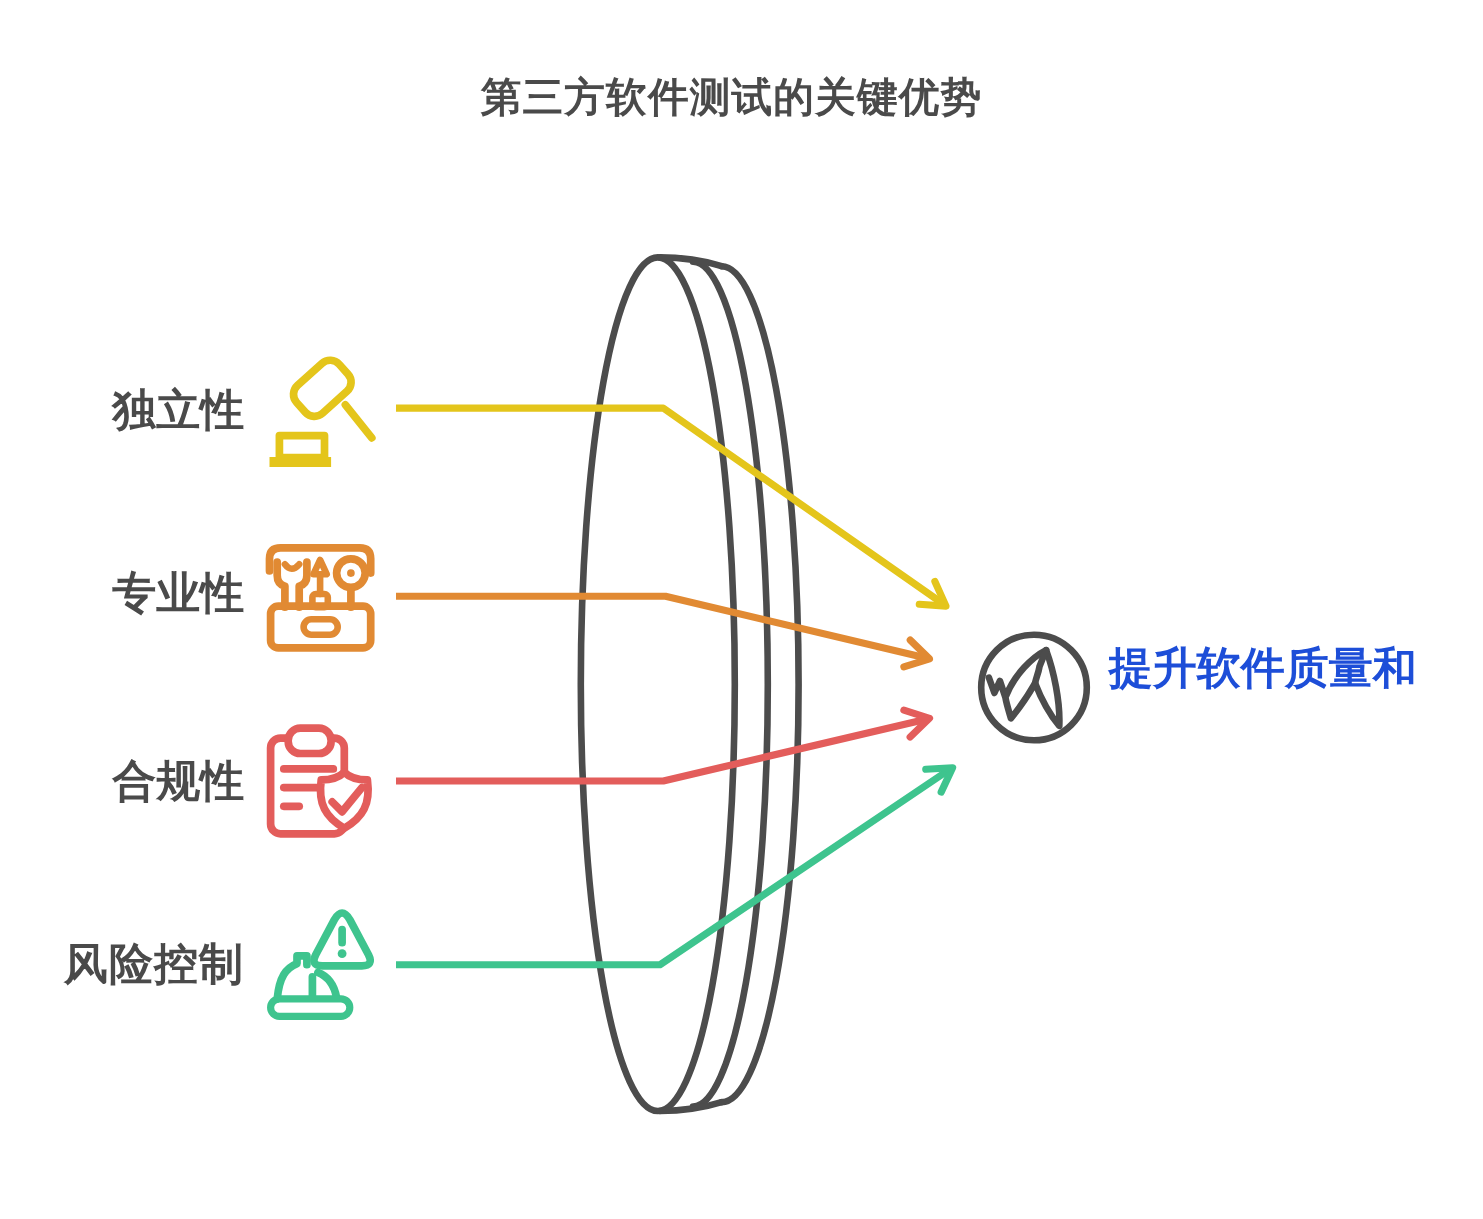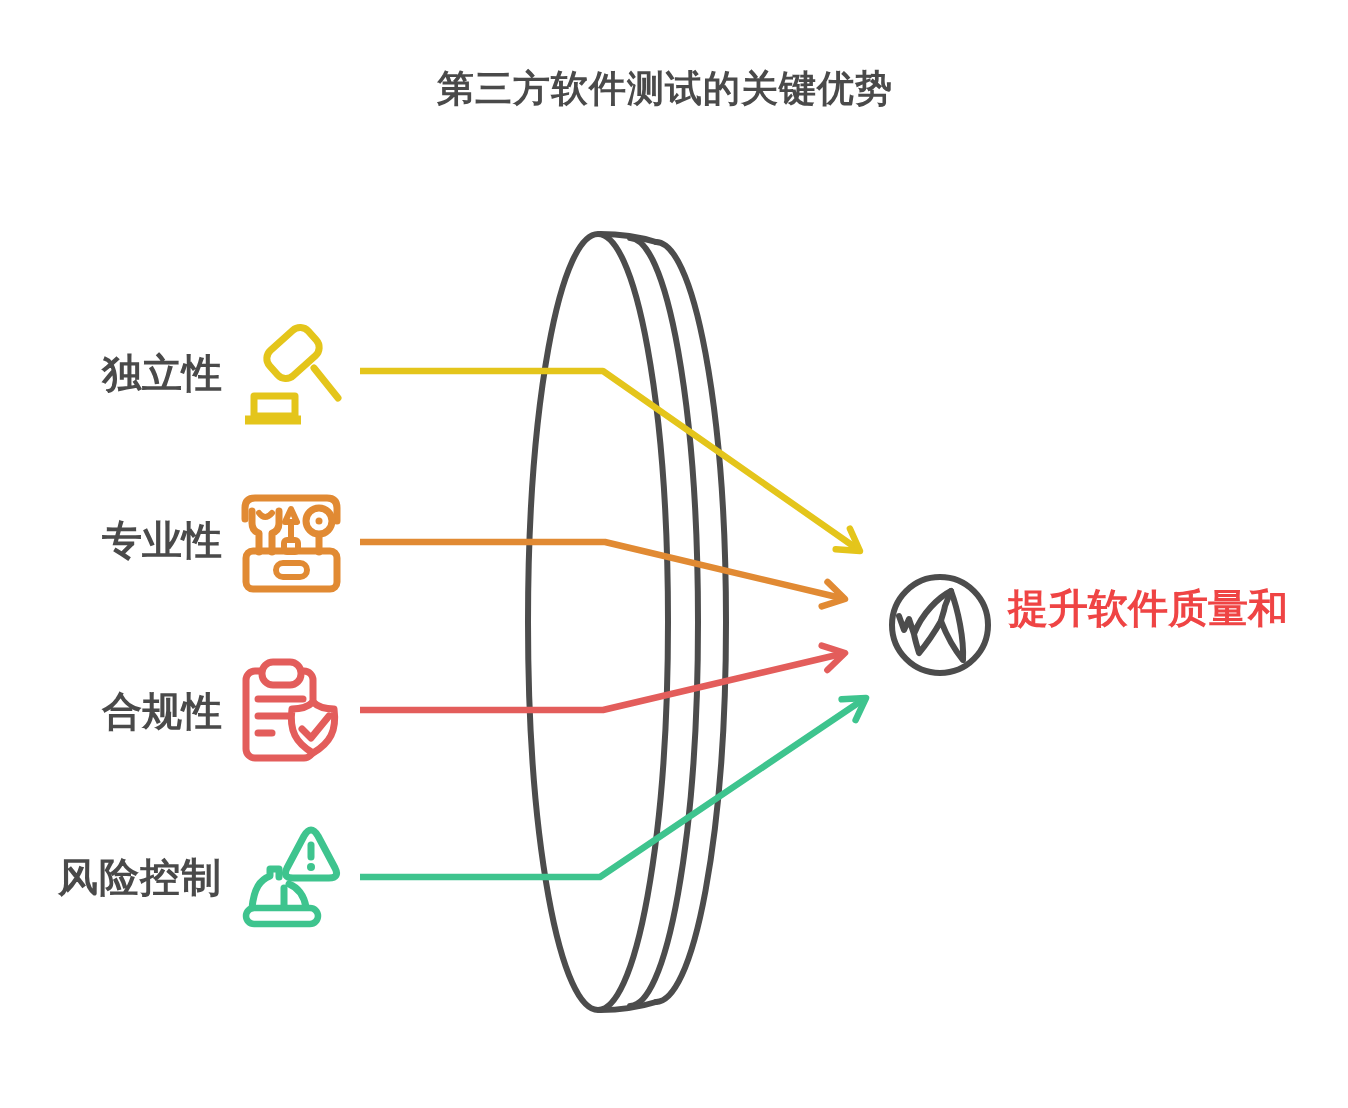--- a/index.html
+++ b/index.html
@@ -23,21 +23,21 @@
     text-align:right;
     font-size:40px;font-weight:bold;color:#4A4A4A;
     line-height:44px;
   }
   .label-1{top:351px;left:-8px;}
   .label-2{top:518px;left:-8px;}
   .label-3{top:689px;left:-8px;}
   .label-4{top:855px;left:-8px;letter-spacing:1px;}
   .outcome-label{
     position:absolute;left:1008px;top:583px;
-    font-size:40px;font-weight:bold;color:#ef4444;
+    font-size:40px;font-weight:bold;color:#1d4ed8;
     line-height:50px;white-space:nowrap;
   }
   svg.diagram{position:absolute;top:0;left:0;}
 </style>
 </head>
 <body>
 
 <div class="canvas">
 
   <div class="title">第三方软件测试的关键优势</div>

